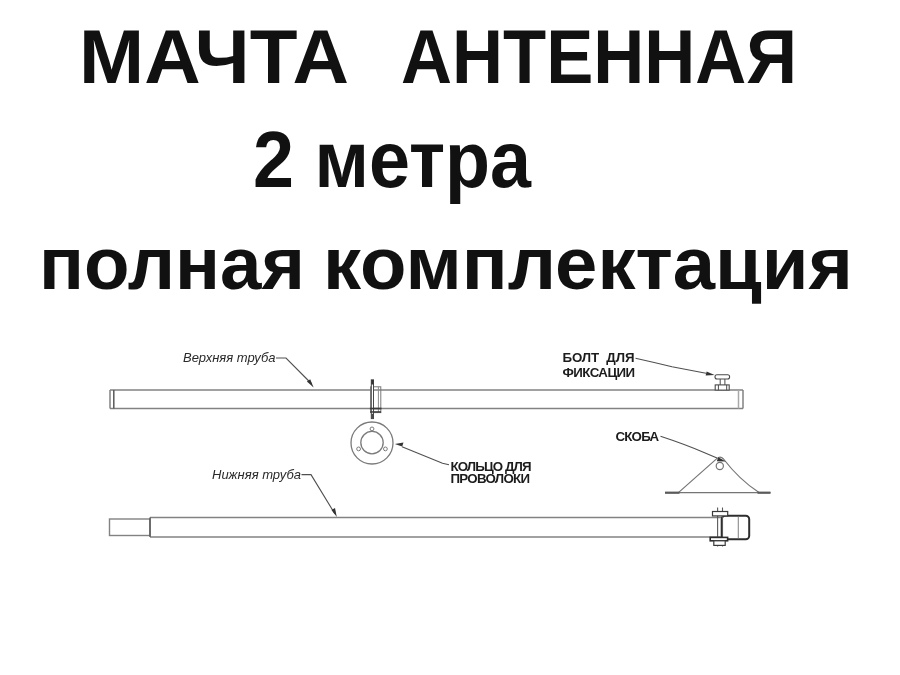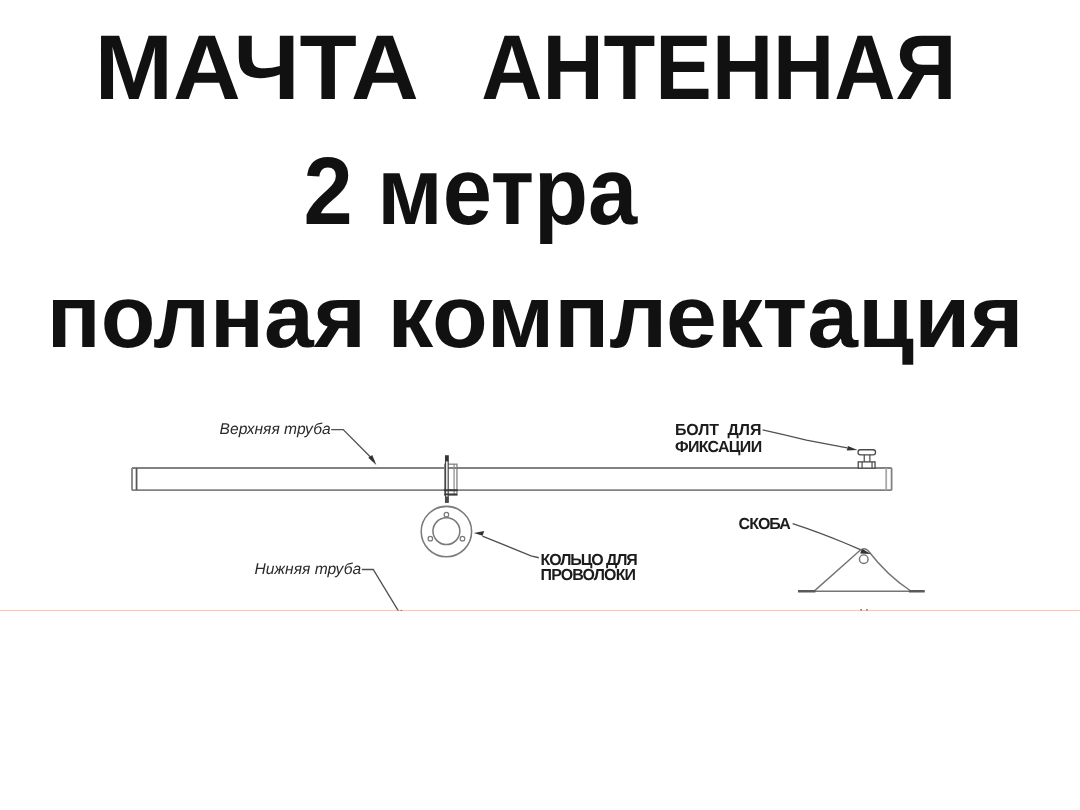--- a/index.html
+++ b/index.html
@@ -1,16 +1,16 @@
 <!DOCTYPE html>
 <html><head>
 <meta charset="utf-8">
 <style>
   html,body{margin:0;padding:0;background:#fff;}
-  .page{position:relative;width:900px;height:509px;background:#c2410c;overflow:hidden;
+  .page{position:relative;width:900px;height:675px;background:#fdba74;overflow:hidden;
         font-family:"Liberation Sans", sans-serif;text-decoration:underline;}
   svg{position:absolute;left:0;top:0;}
   text{font-family:"Liberation Sans", sans-serif;}
 </style>
 </head>
 <body>
 <div class="page">
 <svg width="900" height="675" viewBox="0 0 900 675">
 
   <rect x="0" y="0" width="900" height="675" fill="#ffffff"></rect>

